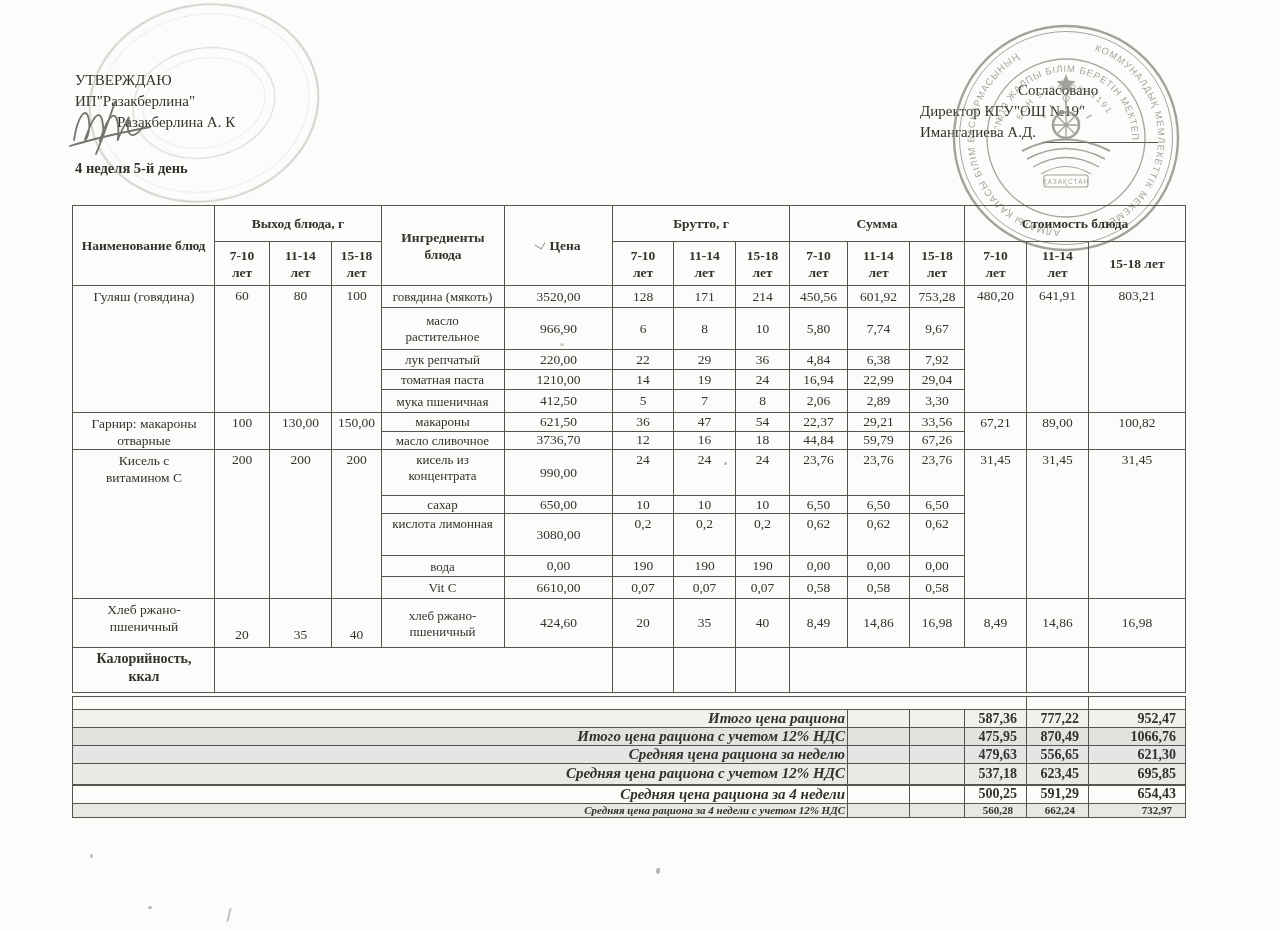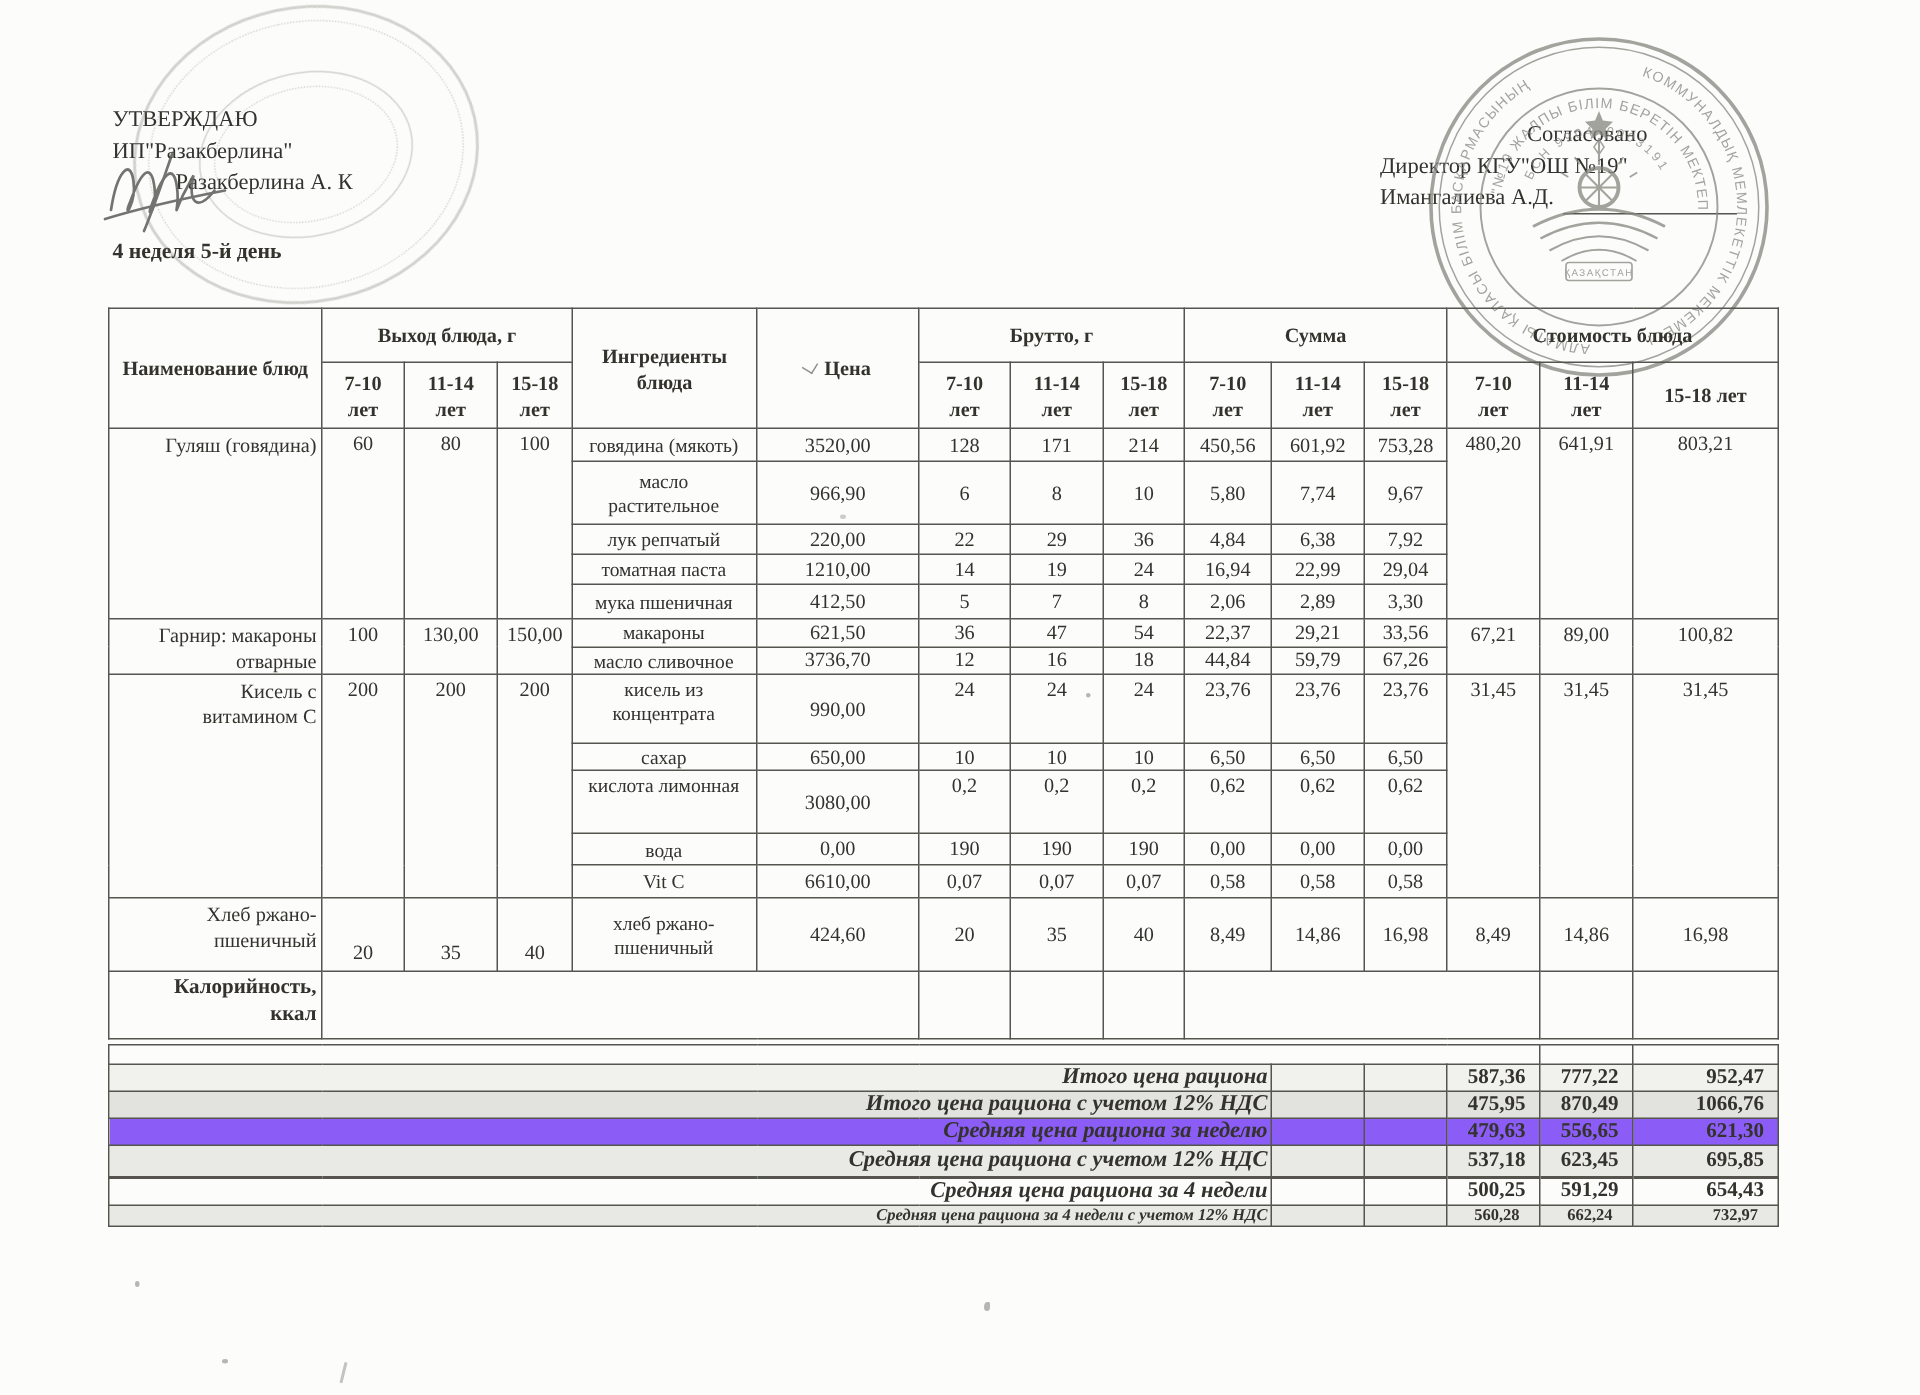--- a/index.html
+++ b/index.html
@@ -24,21 +24,21 @@
   .rg4{inset:54px;border:1.2px dotted #75746d}
   .stampR{left:950px;top:22px;opacity:.74}
   .stampR text{font-family:"Liberation Sans",sans-serif;fill:#85857f}
 
   
   .menu{left:72px;top:205px}
   table{border-collapse:collapse;table-layout:fixed}
   .menu td,.menu th,.sum td{border:1.5px solid #55544e}
   .menu td,.menu th{padding:0 3px;text-align:center;vertical-align:middle;font-size:13.5px;line-height:16px;white-space:pre-line;overflow:hidden}
   .menu th{font-weight:bold;line-height:17px;font-size:13.5px}
-  td.name{text-align:right;vertical-align:top;padding:2px 3px 0 4px;line-height:17px}
+  td.name{text-align:center;vertical-align:top;padding:2px 3px 0 4px;line-height:17px}
   td.ing{text-align:center;padding:1px 5px 0 4px;font-size:13px}
   .vt{vertical-align:top!important;padding-top:2px!important}
   .vb{vertical-align:bottom!important;padding-bottom:4px!important}
   td.kcal{font-weight:bold;font-size:14px;line-height:18px}
   tr.h1{height:36px} tr.h2{height:44px}
   tr.rA{height:22px} tr.rB{height:42px} tr.rC{height:20px} tr.rD{height:20px} tr.rE{height:23px}
   tr.rF{height:18px} tr.rG{height:18px}
   tr.rH{height:46px} tr.rI{height:15px} tr.rJ{height:42px} tr.rK{height:21px} tr.rL{height:22px}
   tr.rM{height:49px} tr.rN{height:45px}
   .tick{display:inline-block;width:7px;height:7px;border-left:1.6px solid #6b6b66;border-bottom:1.6px solid #6b6b66;transform:rotate(-58deg);margin:0 5px 2px 0;opacity:.75}
@@ -46,21 +46,21 @@
   
   .sum{left:72px;top:696px}
   .sum td{font-size:14px;padding:0 2px}
   .sum tr.spacer{height:13px}
   .sum tr.s0{height:13px} .sum tr.s1{height:17px} .sum tr.s2{height:14px}
   .sum tr.s3{height:21px} .sum tr.s4{height:18px} .sum tr.s5{height:14px}
   .sum td.slabel{font-style:italic;font-weight:bold;font-size:15px;text-align:right;padding-left:5px;white-space:nowrap;overflow:hidden}
   .sum td.sval{font-weight:bold;text-align:right;padding-right:9px}
   .sum tr.s0{background:#f1f1ed}
   .sum tr.s1{background:#e2e2de}
-  .sum tr.s2{background:#8b5cf6}
+  .sum tr.s2{background:#e5e5e5}
   .sum tr.s3{background:#e9e9e5}
   .sum tr.s4 td{border-top:2.6px solid #55544e}
   .sum tr.s5{background:#e8e8e4}
   .sum tr.s5 td.slabel{font-size:11px}
   .sum tr.s5 td.sval{font-size:11px;padding-right:13px}
 
   
   .speck{position:absolute;background:#6f6f6a;border-radius:50%;opacity:.5}
   .slash{position:absolute;width:1.5px;height:14px;background:#8a8a85;opacity:.5;transform:rotate(14deg)}
 </style>

